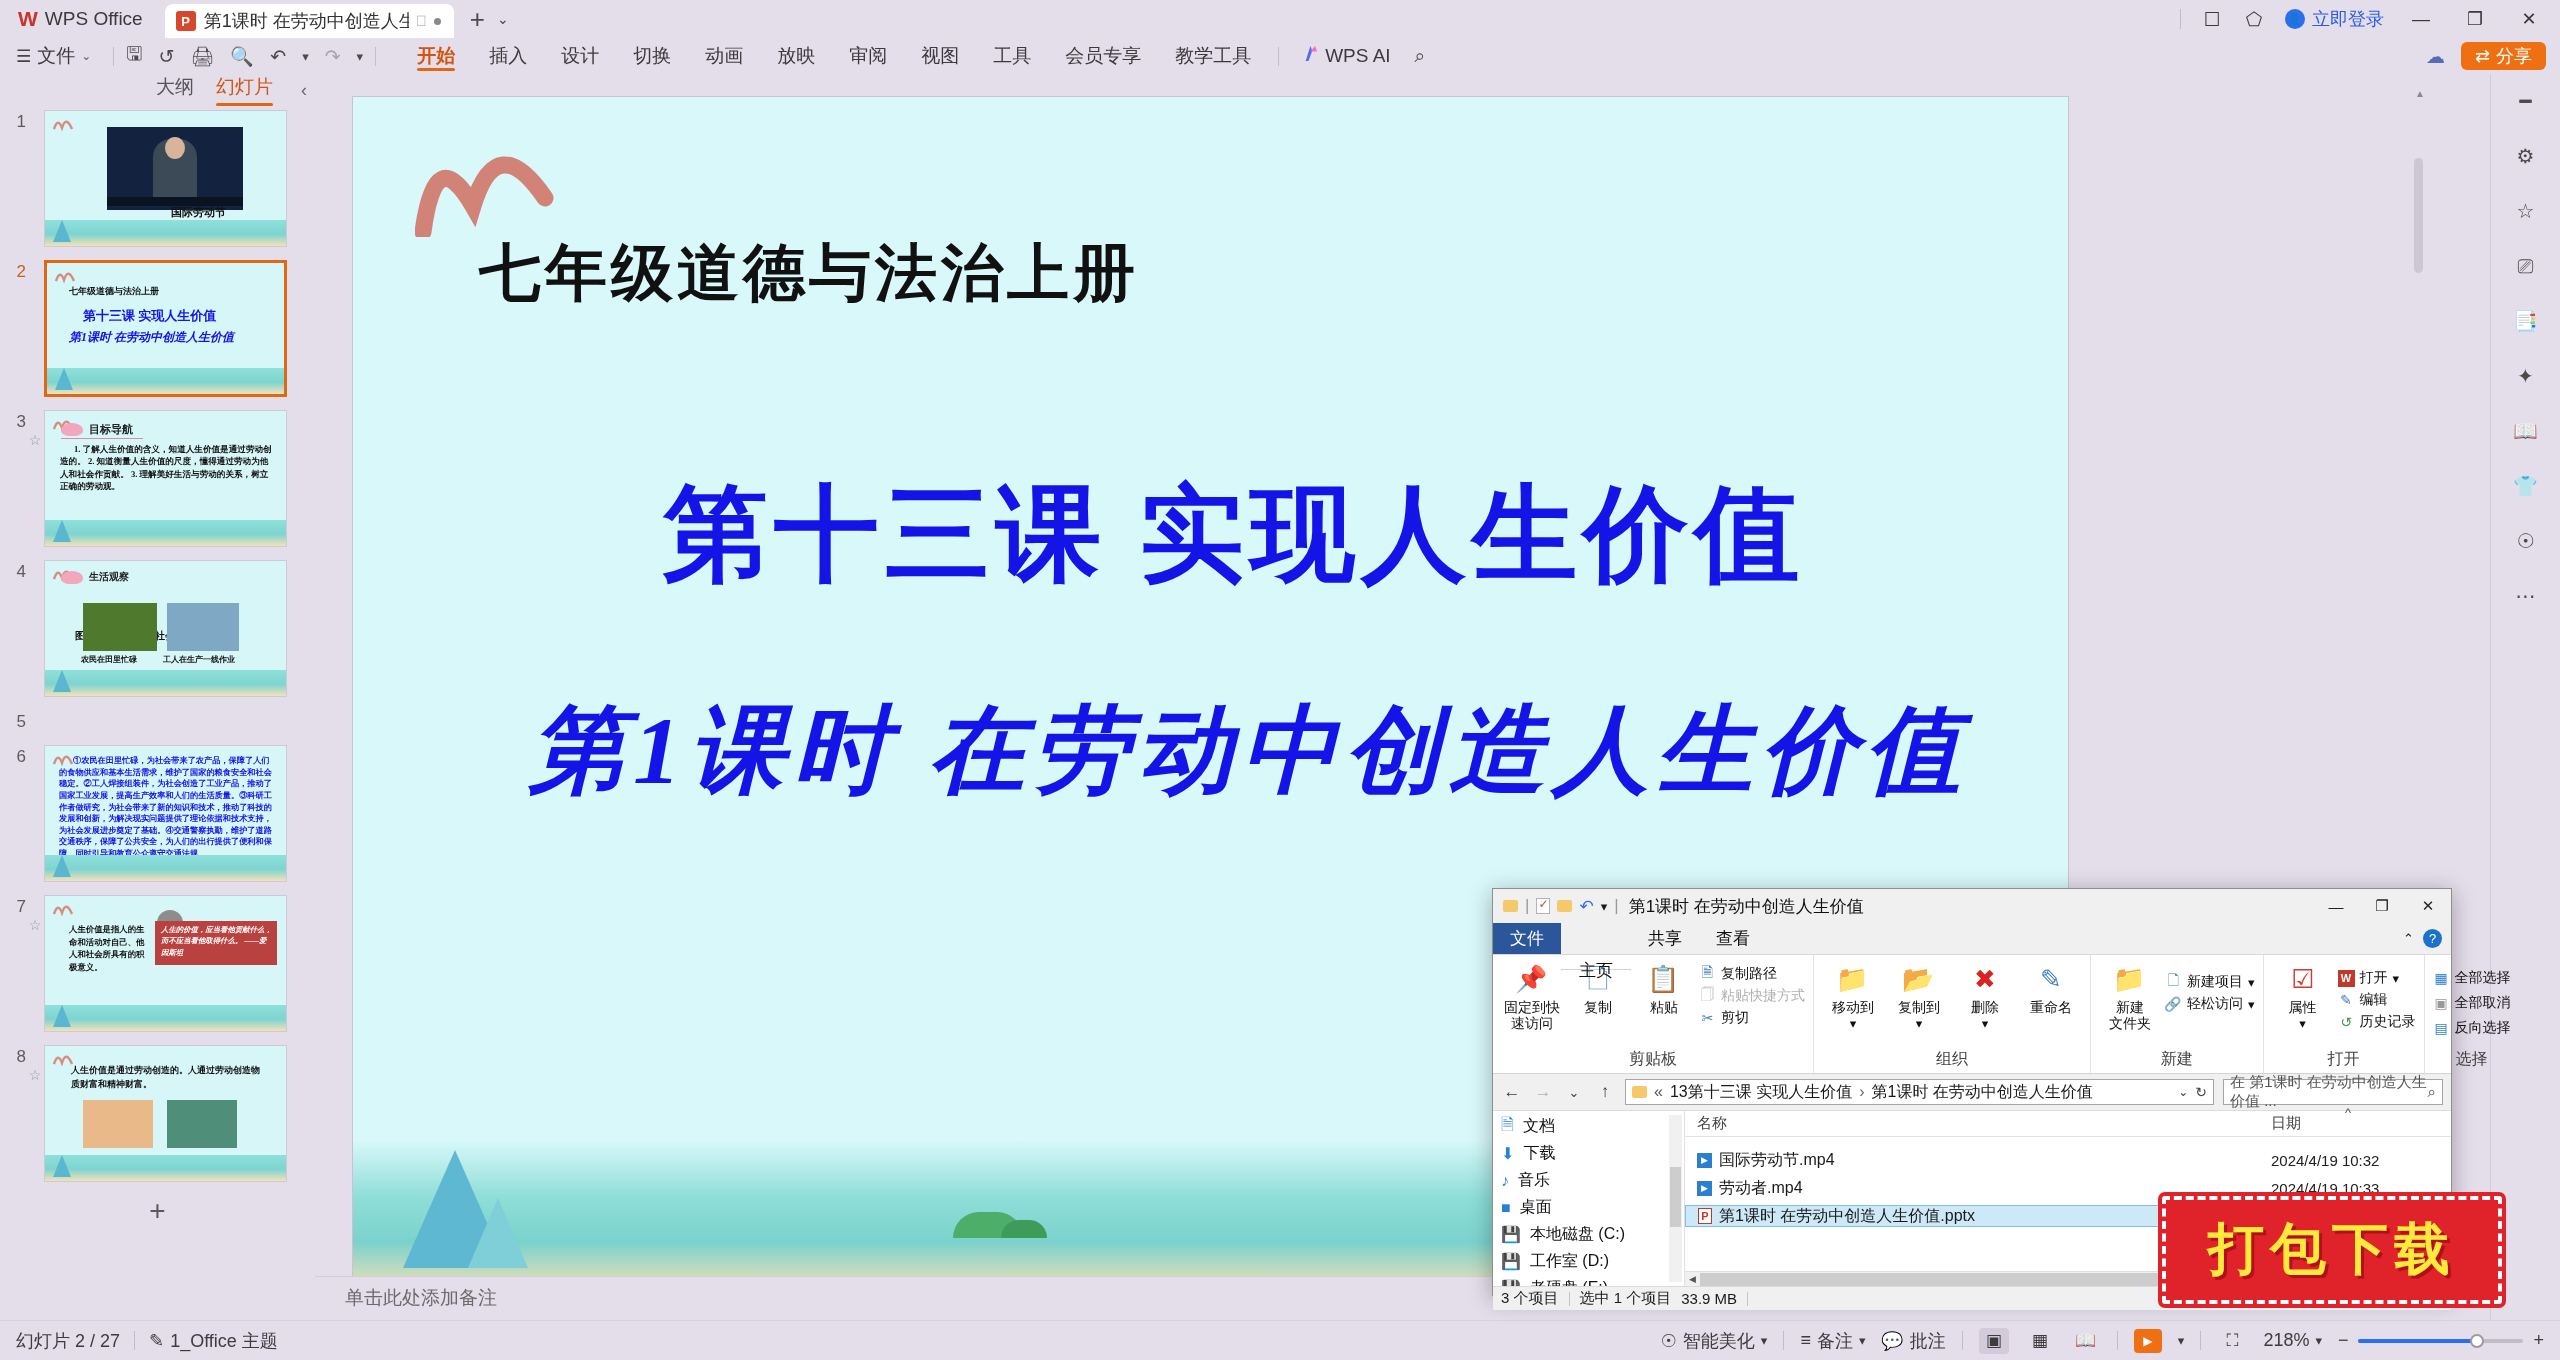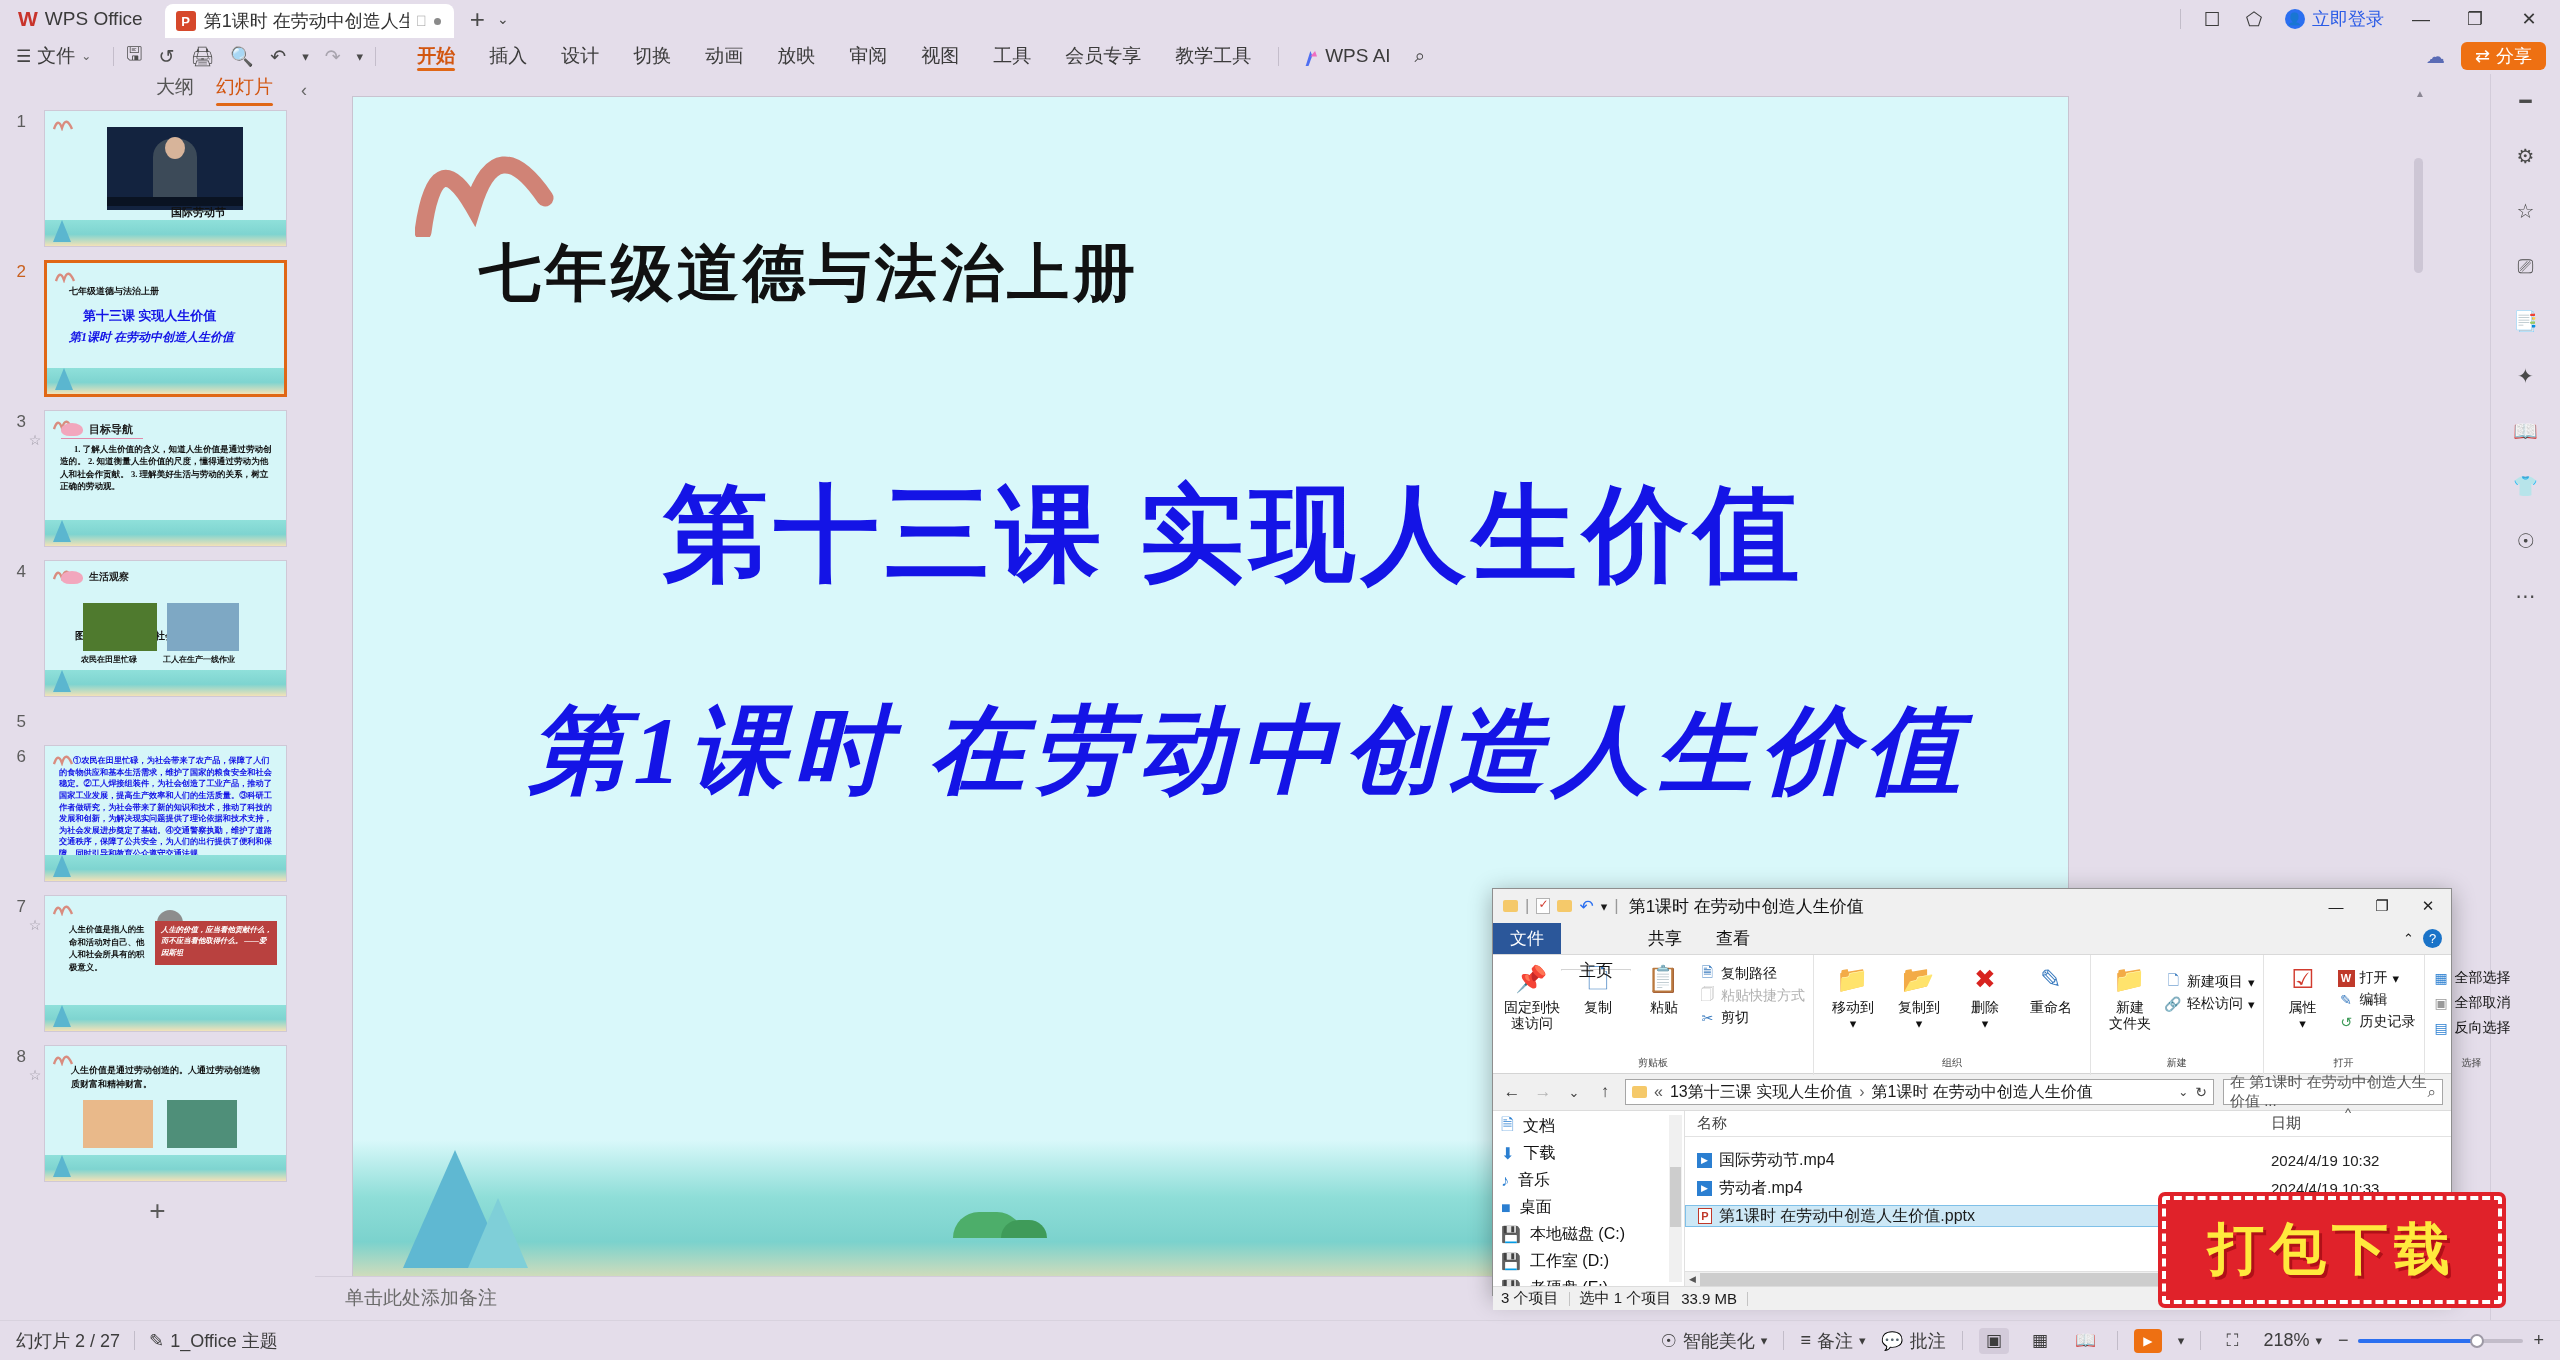--- a/index.html
+++ b/index.html
@@ -45,21 +45,21 @@
   .caret { font-size:12px; color:#666; }
   .qsep { width:1px;height:19px;background:#c4bdcb;margin:0 12px; }
   .qicons { display:flex;align-items:center;gap:16px; }
   .qic { font-size:19px; color:#4b4b4b; }
   .qic.dim { color:#a8a4ae; }
   .tabs { display:flex;align-items:center;gap:0; margin-left:12px;}
   .rtab { padding:0 17px; height:36px; line-height:36px; font-size:19px; color:#3b3b3b; position:relative; cursor:default;}
   .rtab.active { color:#d2550f; font-weight:bold; }
   .rtab.active:after{content:'';position:absolute;left:17px;right:17px;bottom:3px;height:3px;background:#e06716;border-radius:2px;}
   .ai-sep { width:1px;height:19px;background:#c4bdcb;margin:0 10px; }
-  .wpsai { display:flex;align-items:flex-end;gap:7px;padding:0 10px;font-size:19px;color:#3b3b3b;}
+  .wpsai { display:flex;align-items:flex-start;gap:7px;padding:0 10px;font-size:19px;color:#3b3b3b;}
   .ai-glyph { width:19px;height:17px; }
   .srch { margin-left:14px; font-size:19px; color:#454545; }
   .mb-right { position:absolute; right:14px; top:0; height:36px; display:flex;align-items:center; gap:16px;}
   .cloud-up { font-size:19px;color:#5a6bb5; }
   .share-btn {
     background:#ee7012; color:#fff; font-size:18px; border-radius:6px;
     height:28px; padding:0 14px; display:flex; align-items:center; gap:6px;
   }
 
   
@@ -155,21 +155,21 @@
   .ex-wb { width:46px;height:34px;display:flex;align-items:center;justify-content:center;font-size:15px;color:#222;}
   .ex-tabs { height:31px; display:flex; align-items:stretch; background:#f0f0f0; position:relative;}
   .ex-tab { padding:0 17px; display:flex;align-items:center; font-size:17px; color:#111; }
   .ex-tab.file { background:#2b579a; color:#fff; }
   .ex-tab.sel  { background:#fff; border:1px solid #d4d4d4; border-bottom:1px solid #fff;margin-top:46px; }
   .ex-tabright{ margin-left:auto; display:flex;align-items:center;gap:9px;padding-right:9px;}
   .help-c { width:19px;height:19px;border-radius:50%;background:#1a73c8;color:#fff;font-size:13px;display:flex;align-items:center;justify-content:center;}
   .ex-ribbon { height:120px; background:#fff; border-top:1px solid #d9d9d9; border-bottom:1px solid #d4d4d4; display:flex; }
   .rg { display:flex; flex-direction:column; align-items:center; justify-content:space-between; padding:5px 8px 2px 8px; border-right:1px solid #e3e3e3; height:120px;}
   .rg-body { display:flex; align-items:flex-start; gap:4px; flex:1; padding-top:3px;}
-  .rg-label { font-size:10px; color:#444; text-align:center; padding-bottom:3px; }
+  .rg-label { font-size:16px; color:#444; text-align:center; padding-bottom:3px; }
   .big-btn { width:62px; display:flex;flex-direction:column;align-items:center; gap:2px; font-size:14px; color:#111; text-align:center; line-height:1.15;}
   .big-ico { height:34px; display:flex;align-items:center;justify-content:center; font-size:26px;}
   .small-col { display:flex;flex-direction:column; gap:4px; padding-top:2px;}
   .sm-btn { display:flex;align-items:center;gap:5px;font-size:14px;color:#111;white-space:nowrap;}
   .sm-btn.dis { color:#b0b0b0; }
   .sm-ico { width:17px;height:17px;display:flex;align-items:center;justify-content:center;font-size:14px;}
   .ex-addr { height:36px; display:flex; align-items:center; gap:9px; padding:0 8px; background:#f0f0f0;}
   .navbtn { width:22px;text-align:center;font-size:17px;color:#3a3a3a;}
   .navbtn.dim{color:#b5b5b5;}
   .addrbox { flex:1; height:26px; background:#fff; border:1px solid #a6a6a6; display:flex;align-items:center; gap:7px; padding:0 6px; font-size:16px;}

